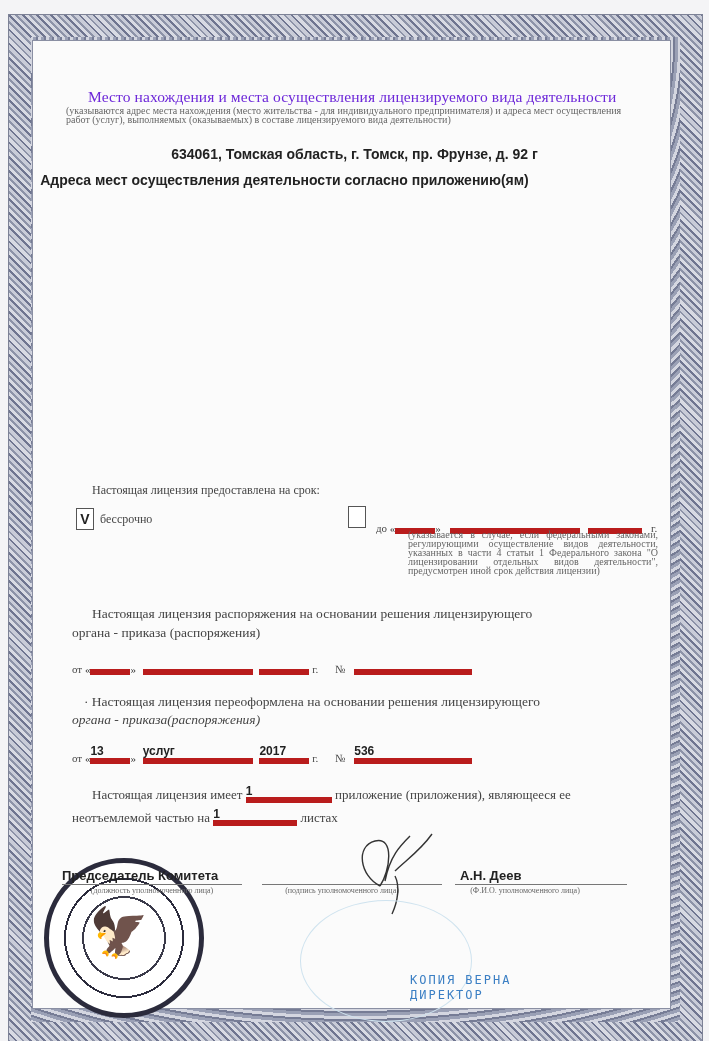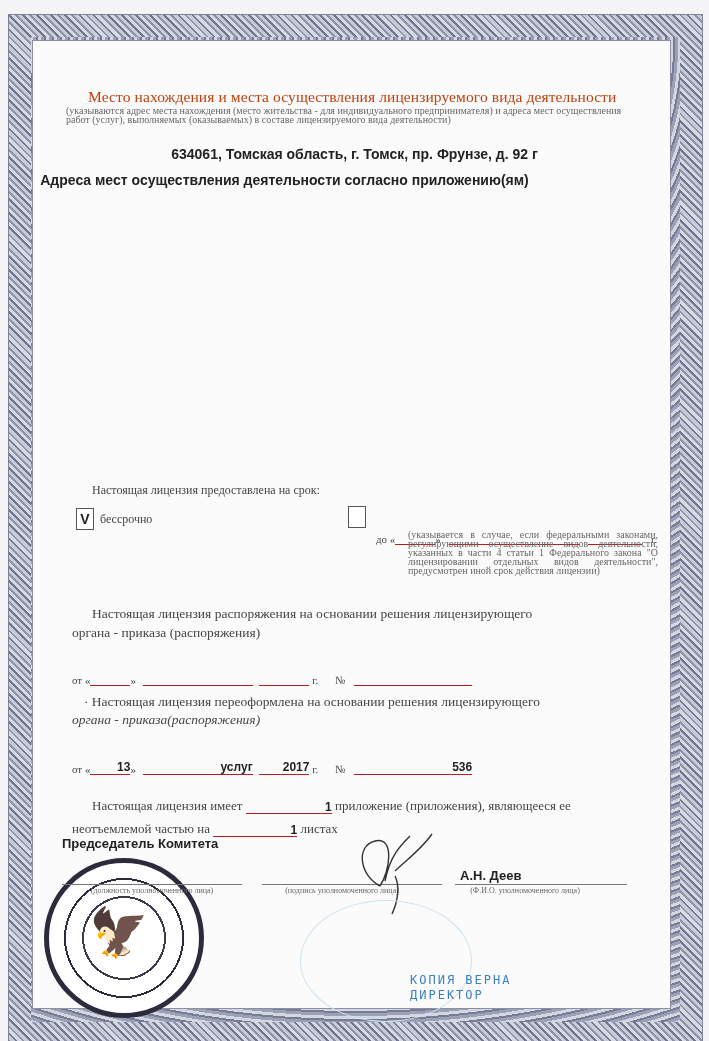--- a/index.html
+++ b/index.html
@@ -9,30 +9,30 @@
          background:
           repeating-linear-gradient(45deg,#8d93a8 0 2px,#c9ccd8 2px 5px,#6f7590 5px 7px,#d8dae3 7px 10px);
          border:1px solid #7d8296;}
   .frame-inner{position:absolute;left:22px;top:22px;right:22px;bottom:20px;
          background:
           repeating-radial-gradient(circle at 50% 0,#9aa0b5 0 3px,#d4d6e0 3px 6px,#767c95 6px 8px);
          }
   .paper{position:absolute;left:32px;top:40px;width:637px;height:967px;background:#fbfbfb;
          border:1px solid #8a8fa3;}
   .abs{position:absolute;}
-  .h1{left:88px;top:88px;font-size:15.5px;color:#c2410c;letter-spacing:0.1px;}
+  .h1{left:88px;top:88px;font-size:15.5px;color:#6d28d9;letter-spacing:0.1px;}
   .small{font-size:10px;color:#666;line-height:9px;}
   .note1{left:66px;top:106px;width:570px;}
   .bold{font-family:"Liberation Sans","DejaVu Sans",sans-serif;font-weight:bold;color:#222;}
   .addr{left:0;width:709px;top:146px;text-align:center;font-size:14px;}
   .addr2{left:0;width:569px;top:172px;text-align:center;font-size:14px;}
   .txt{font-size:13.5px;color:#444;}
   .checkbox{width:16px;height:20px;border:1.5px solid #555;background:#fff;display:flex;align-items:center;justify-content:center;
             font-family:"Liberation Sans",sans-serif;font-weight:bold;font-size:14px;color:#222;}
-  .line{display:inline-block;border-bottom:1px solid #b91c1c;height:14px;vertical-align:bottom;text-align:right;margin-top:16px;}
+  .line{display:inline-block;border-bottom:6px solid #b91c1c;height:14px;vertical-align:bottom;text-align:left;}
   .fill{font-family:"Liberation Sans",sans-serif;font-weight:bold;font-size:12px;color:#222;}
   .caption{font-size:8px;color:#666;text-align:center;}
   .sigline{border-top:1px solid #777;}
   .stamp{left:44px;top:858px;width:150px;height:150px;border-radius:50%;
          border:5px solid #2b2b3c;background:
          radial-gradient(circle,#fff 0 40px,#3a3a4a 40px 42px,#fff 42px 58px,#2b2b3c 58px 60px,#fff 60px 70px);
          }
   .eagle{left:84px;top:902px;width:70px;height:62px;font-size:48px;line-height:62px;text-align:center;color:#333;}
   .bluestamp{left:410px;top:973px;font-family:"DejaVu Sans Mono",monospace;color:#3b7fc4;font-size:12px;letter-spacing:2px;line-height:15px;}
   .faintcircle{left:300px;top:900px;width:170px;height:120px;border-radius:50%;border:1px solid #cfe3ef;}
@@ -96,21 +96,21 @@
 </div>
 <div class="abs txt" style="left:72px;top:806px;font-size:13px;white-space:nowrap;">
   <span>неотъемлемой частью на</span>
   <span class="line" style="width:84px;"><span class="fill">1</span></span>
   <span>листах</span>
 </div>
 
 <div class="abs stamp"></div>
 <div class="abs eagle">🦅</div>
 
-<div class="abs bold" style="left:62px;top:836px;font-size:13px;">Председатель Комитета</div>
+<div class="abs bold" style="left:62px;top:868px;font-size:13px;">Председатель Комитета</div>
 <div class="abs sigline" style="left:62px;top:884px;width:180px;"></div>
 <div class="abs caption" style="left:62px;top:886px;width:180px;">(должность уполномоченного лица)</div>
 
 <div class="abs sigline" style="left:262px;top:884px;width:180px;"></div>
 <div class="abs caption" style="left:252px;top:886px;width:180px;">(подпись уполномоченного лица)</div>
 <svg class="abs" style="left:340px;top:826px;" width="100" height="90">
   <path d="M40 60 C20 50,15 20,35 15 C55 10,50 45,40 60 M45 55 C50 30,60 20,70 10 M55 45 C65 35,80 25,92 8 M55 50 C60 60,58 75,52 88" stroke="#333" stroke-width="1.4" fill="none"></path>
 </svg>
 
 <div class="abs bold" style="left:460px;top:868px;font-size:13px;">А.Н. Деев</div>

